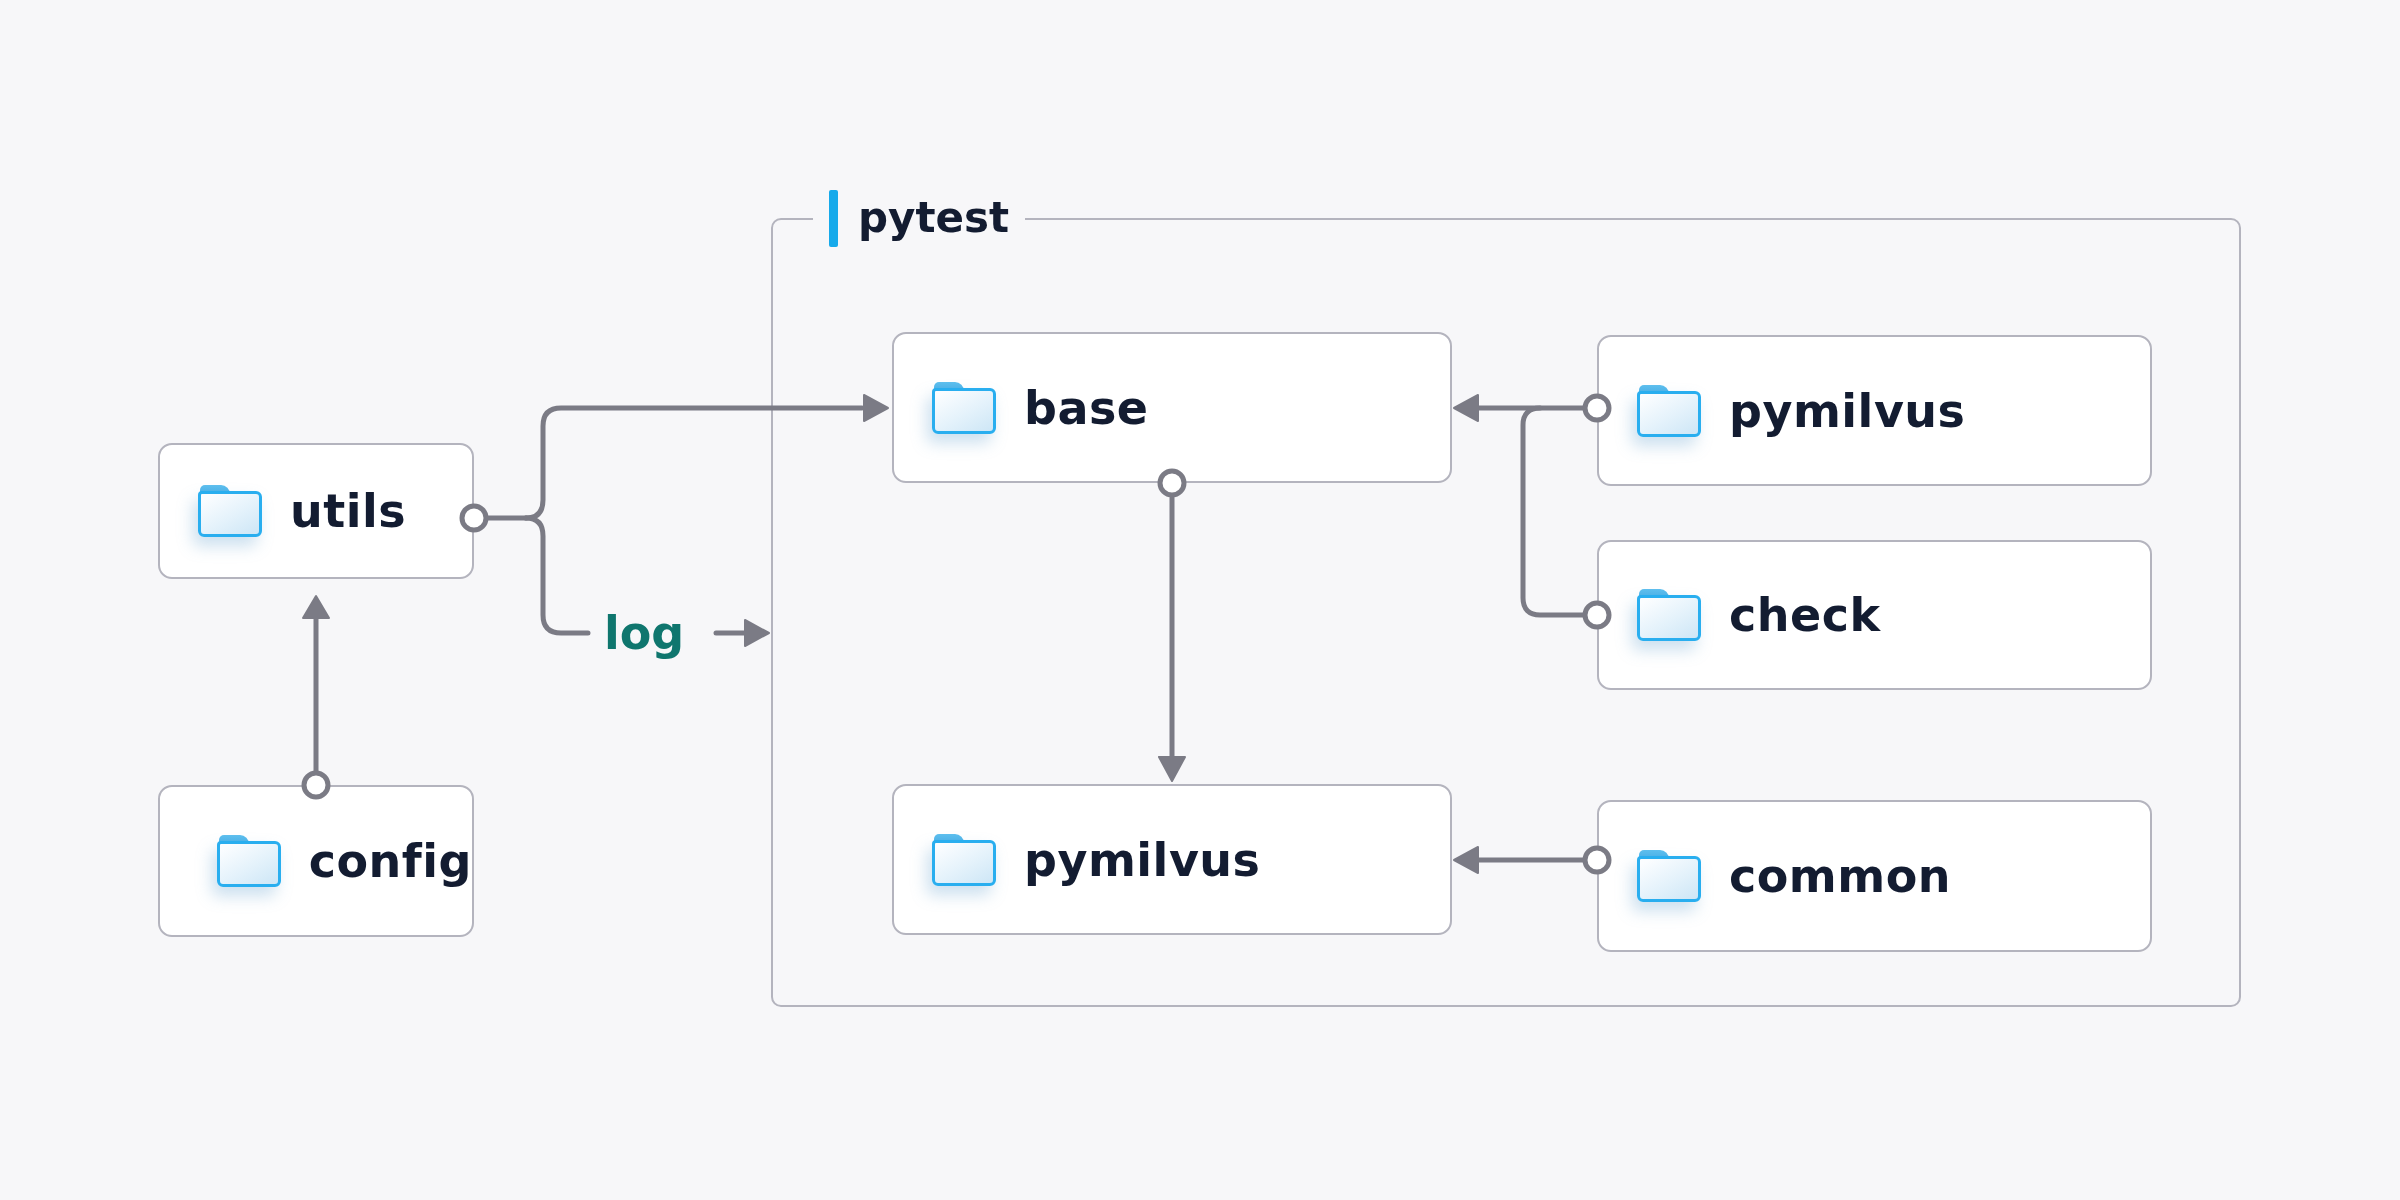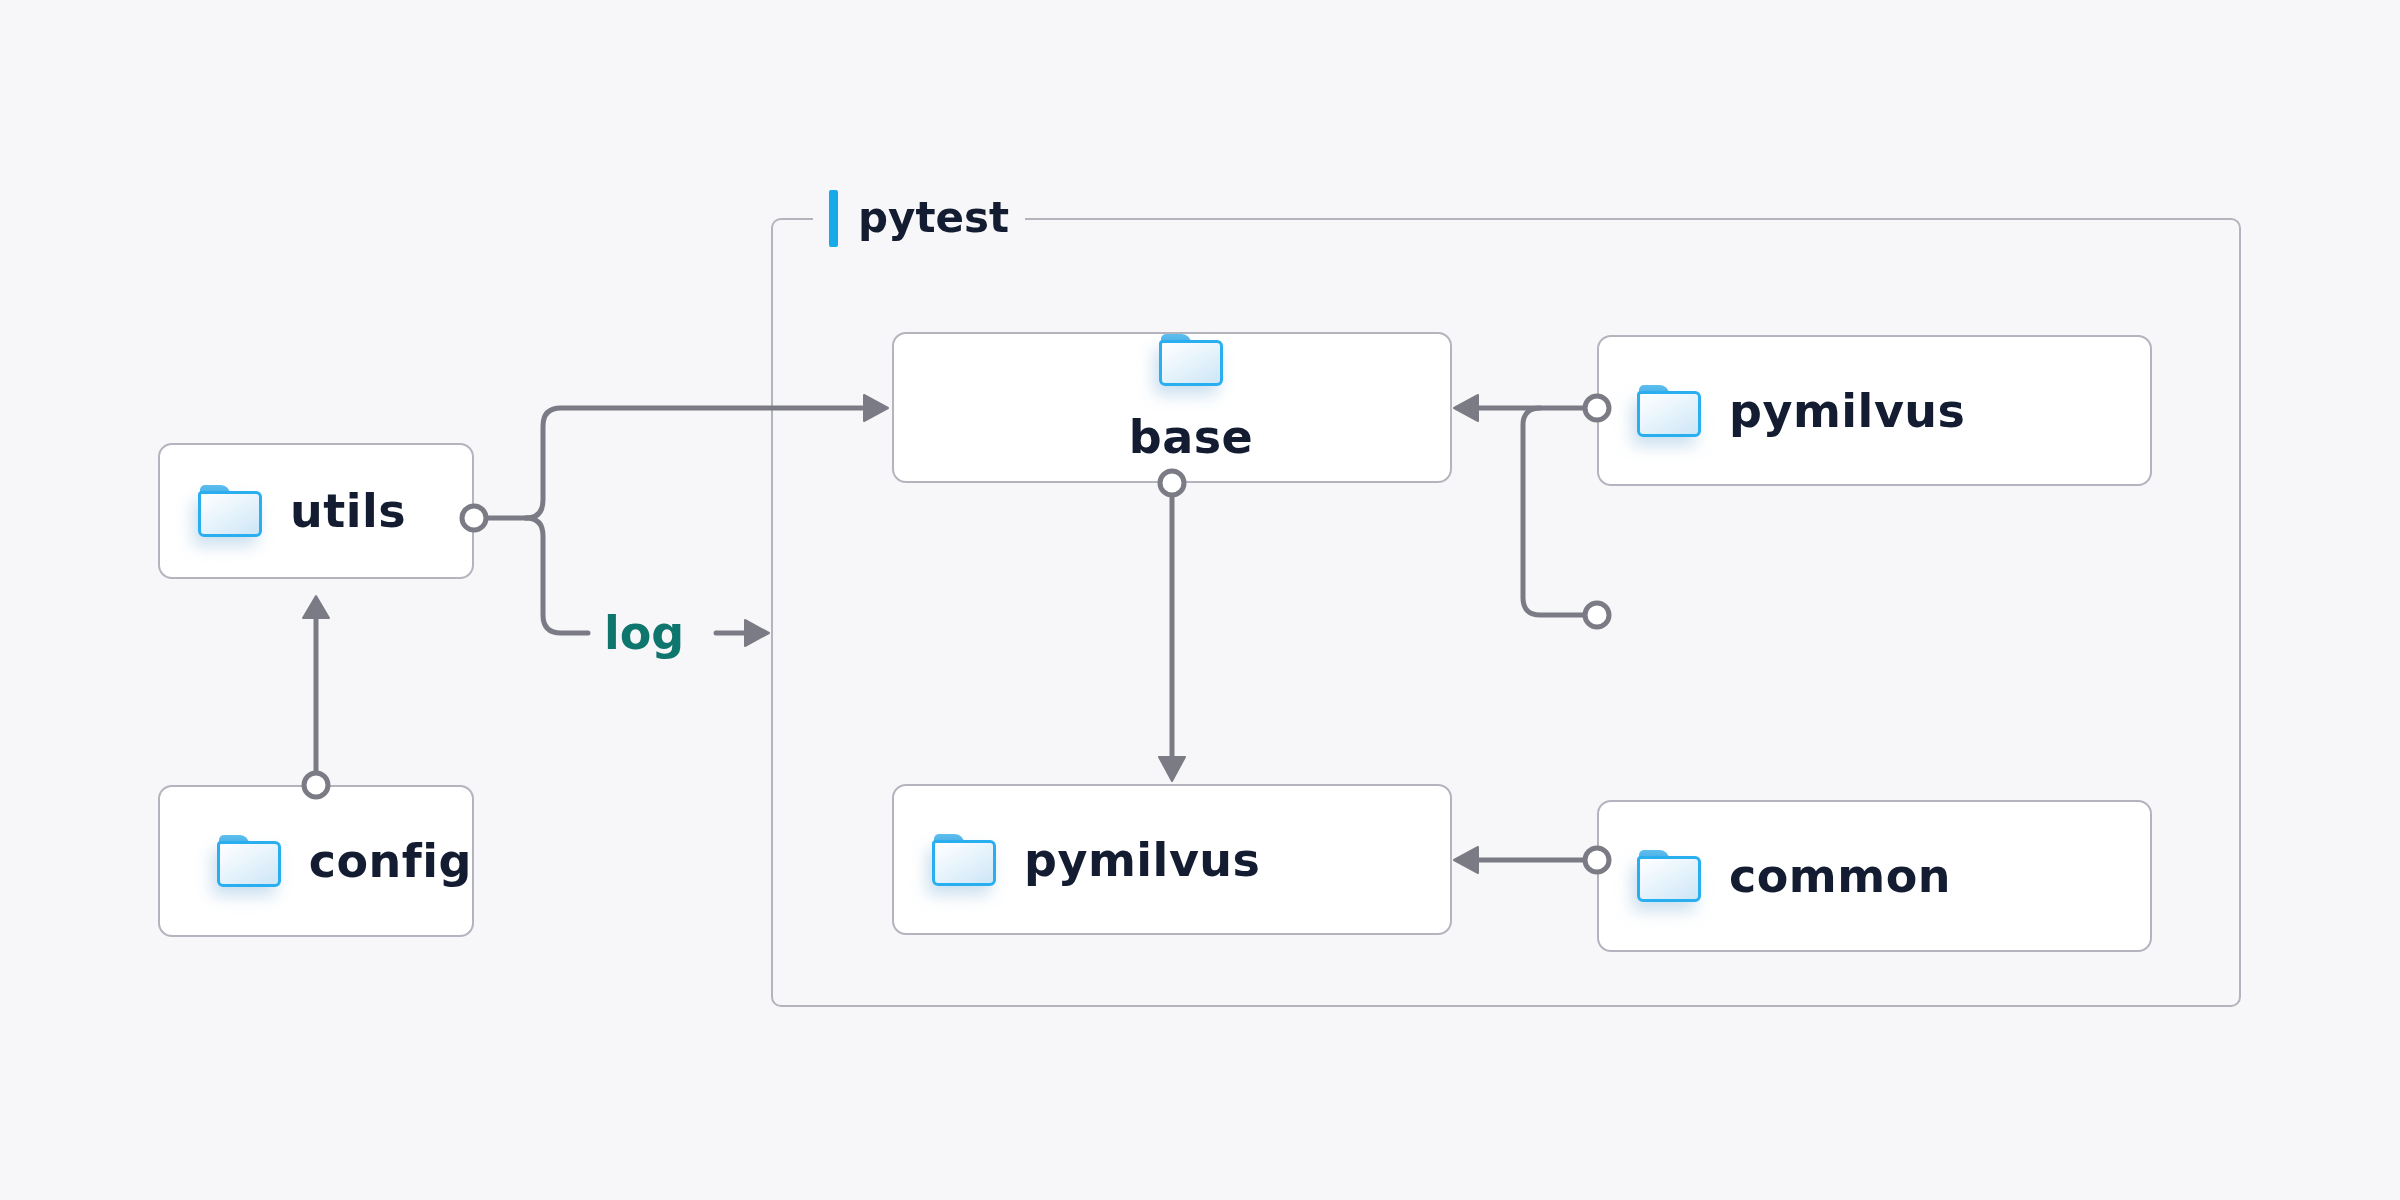--- a/index.html
+++ b/index.html
@@ -15,21 +15,21 @@
   .group-label-text{font-size:42px;font-weight:600;color:#131c31;line-height:1;}
 
   
   .node{position:absolute;display:flex;align-items:center;background:#ffffff;
     border:2px solid #b4b4be;border-radius:14px;box-sizing:border-box;
     padding-left:38px;gap:28px;z-index:2;}
   .node-label{font-size:46px;font-weight:600;color:#131c31;line-height:1;letter-spacing:0.5px;}
 
   .node-utils    {left:158px; top:443px; width:316px; height:136px;}
   .node-config   {left:158px; top:785px; width:316px; height:152px;justify-content:flex-end;}
-  .node-base     {left:892px; top:332px; width:560px; height:151px;flex-direction:column;}
+  .node-base     {left:892px; top:332px; width:560px; height:151px;}
   .node-testcases{left:892px; top:784px; width:560px; height:151px;}
   .node-pymilvus {left:1597px;top:335px; width:555px; height:151px;}
   .node-check    {left:1597px;top:540px; width:555px; height:150px;}
   .node-common   {left:1597px;top:755px; width:555px; height:152px;margin-top:45px;}
 
   
   .folder{position:relative;width:64px;height:52px;flex:0 0 auto;}
   .folder .tab{position:absolute;top:0;left:2px;width:30px;height:16px;
     border-radius:5px 9px 0 0;background:linear-gradient(180deg,#5fc0ef,#38a3e0);}
   .folder .fbody{position:absolute;top:6px;left:0;width:64px;height:46px;box-sizing:border-box;
@@ -92,20 +92,27 @@
   </div>
 
   <div class="node node-pymilvus">
     <span class="folder">
         <span class="tab"></span>
         <span class="fbody"></span>
       </span>
     <span class="node-label">pymilvus</span>
   </div>
 
+  <div class="node node-check">
+    <span class="folder">
+        <span class="tab"></span>
+        <span class="fbody"></span>
+      </span>
+    <span class="node-label">check</span>
+  </div>
 
   <div class="node node-common">
     <span class="folder">
         <span class="tab"></span>
         <span class="fbody"></span>
       </span>
     <span class="node-label">common</span>
   </div>
 
   <div class="edge-label">log</div>

